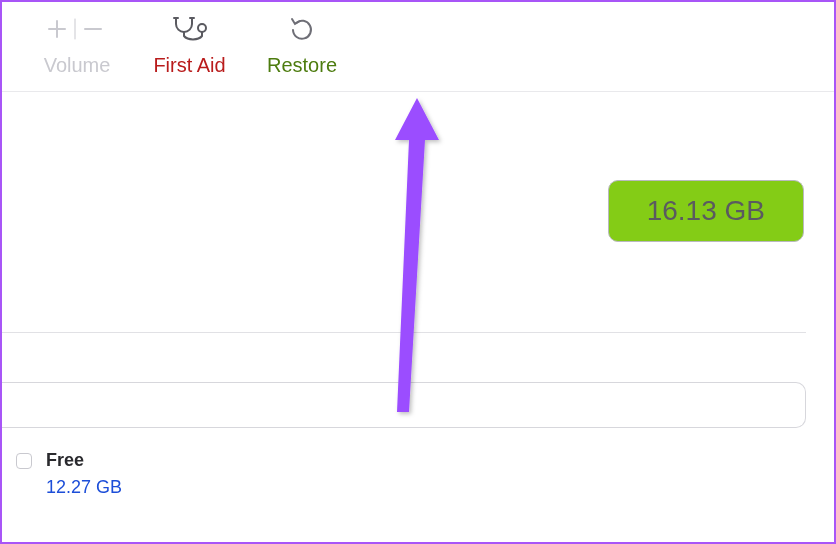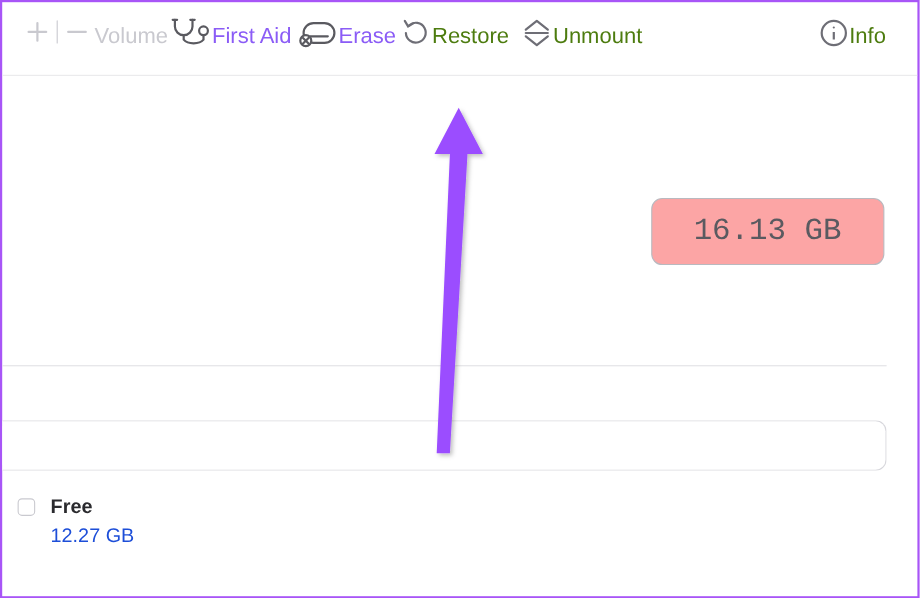--- a/index.html
+++ b/index.html
@@ -13,50 +13,49 @@
     }
     .toolbar {
       display: flex;
       align-items: flex-start;
       padding: 10px 20px 14px 20px;
       border-bottom: 1px solid #e9e9ec;
       gap: 0;
     }
     .tb-item {
       display: flex;
-      flex-direction: row;
+      flex-direction: column;
       align-items: center;
       justify-content: flex-start;
       min-width: 100px;
       cursor: pointer;
       color: #6e6e76;
     }
     .tb-item.disabled { color: #c9c9cf; cursor: default; }
     .tb-item .icon-slot {
       height: 36px;
       display: flex;
       align-items: center;
       justify-content: center;
       margin-bottom: 6px;
     }
     .tb-item .lbl { font-size: 20px; font-weight: 400; color: #4d7c0f; }
     .tb-item.disabled .lbl { color: #c9c9cf; }
-    .tb-item.dark .lbl { color: #8b5cf6; }
+    .tb-item.dark .lbl { color: #b91c1c; }
 
     .capacity-badge {
       position: absolute;
       right: 30px;
       top: 178px;
       border: 1px solid #b9b9bf;
       border-radius: 10px;
       padding: 14px 38px;
       font-size: 28px;
       color: #5a5a60;
-      background: #fca5a5;
-      font-family: Liberation Mono, monospace;
+      background: #84cc16;
     }
 
     .hr-line {
       position: absolute;
       left: 0;
       right: 28px;
       top: 330px;
       border-top: 1px solid #e1e1e5;
     }
 
@@ -127,74 +126,36 @@
           <line x1="20" y1="4" x2="24" y2="4"></line>
           <path d="M14 18 v4 a10 6 0 0 0 18 0 v-4"></path>
           <circle cx="32" cy="14" r="4"></circle>
         </g>
       </svg>
     </div>
     <span class="lbl">First Aid</span>
   </div>
 
 
-  <div class="tb-item dark" style="min-width:95px">
-    <div class="icon-slot">
-      <svg width="40" height="30" viewBox="0 0 40 30">
-        <g stroke="#5a5a60" stroke-width="2" fill="none" stroke-linecap="round">
-          <rect x="8" y="6" width="28" height="18" rx="9"></rect>
-          <line x1="14" y1="18" x2="30" y2="18"></line>
-          <circle cx="10" cy="22" r="5" fill="#fff"></circle>
-          <line x1="7.5" y1="19.5" x2="12.5" y2="24.5"></line>
-          <line x1="12.5" y1="19.5" x2="7.5" y2="24.5"></line>
-        </g>
-      </svg>
-    </div>
-    <span class="lbl">Erase</span>
-  </div>
 
   <div class="tb-item" style="min-width:110px">
     <div class="icon-slot">
       <svg width="30" height="30" viewBox="0 0 30 30">
         <g stroke="#6e6e76" stroke-width="2" fill="none" stroke-linecap="round">
           <path d="M6 15 a9 9 0 1 0 3 -7"></path>
           <polyline points="5,4 8,9 13,6" fill="none"></polyline>
         </g>
       </svg>
     </div>
     <span class="lbl">Restore</span>
   </div>
 
-  <div class="tb-item" style="min-width:125px">
-    <div class="icon-slot">
-      <svg width="30" height="30" viewBox="0 0 30 30">
-        <g stroke="#6e6e76" stroke-width="2" fill="none" stroke-linejoin="round" stroke-linecap="round">
-          <polyline points="5,12 15,4 25,12"></polyline>
-          <line x1="5" y1="15" x2="25" y2="15"></line>
-          <polyline points="5,18 15,26 25,18"></polyline>
-        </g>
-      </svg>
-    </div>
-    <span class="lbl">Unmount</span>
-  </div>
 
   <div style="flex:1"></div>
 
-  <div class="tb-item" style="min-width:70px">
-    <div class="icon-slot">
-      <svg width="28" height="28" viewBox="0 0 28 28">
-        <g stroke="#6e6e76" stroke-width="2" fill="none">
-          <circle cx="14" cy="14" r="11"></circle>
-          <circle cx="14" cy="9" r="1" fill="#6e6e76" stroke="none"></circle>
-          <line x1="14" y1="13" x2="14" y2="20"></line>
-        </g>
-      </svg>
-    </div>
-    <span class="lbl">Info</span>
-  </div>
 
 </div>
 
 <div class="capacity-badge">16.13 GB</div>
 
 <div class="hr-line"></div>
 
 <div class="row-frame"></div>
 
 <div class="free-block">

